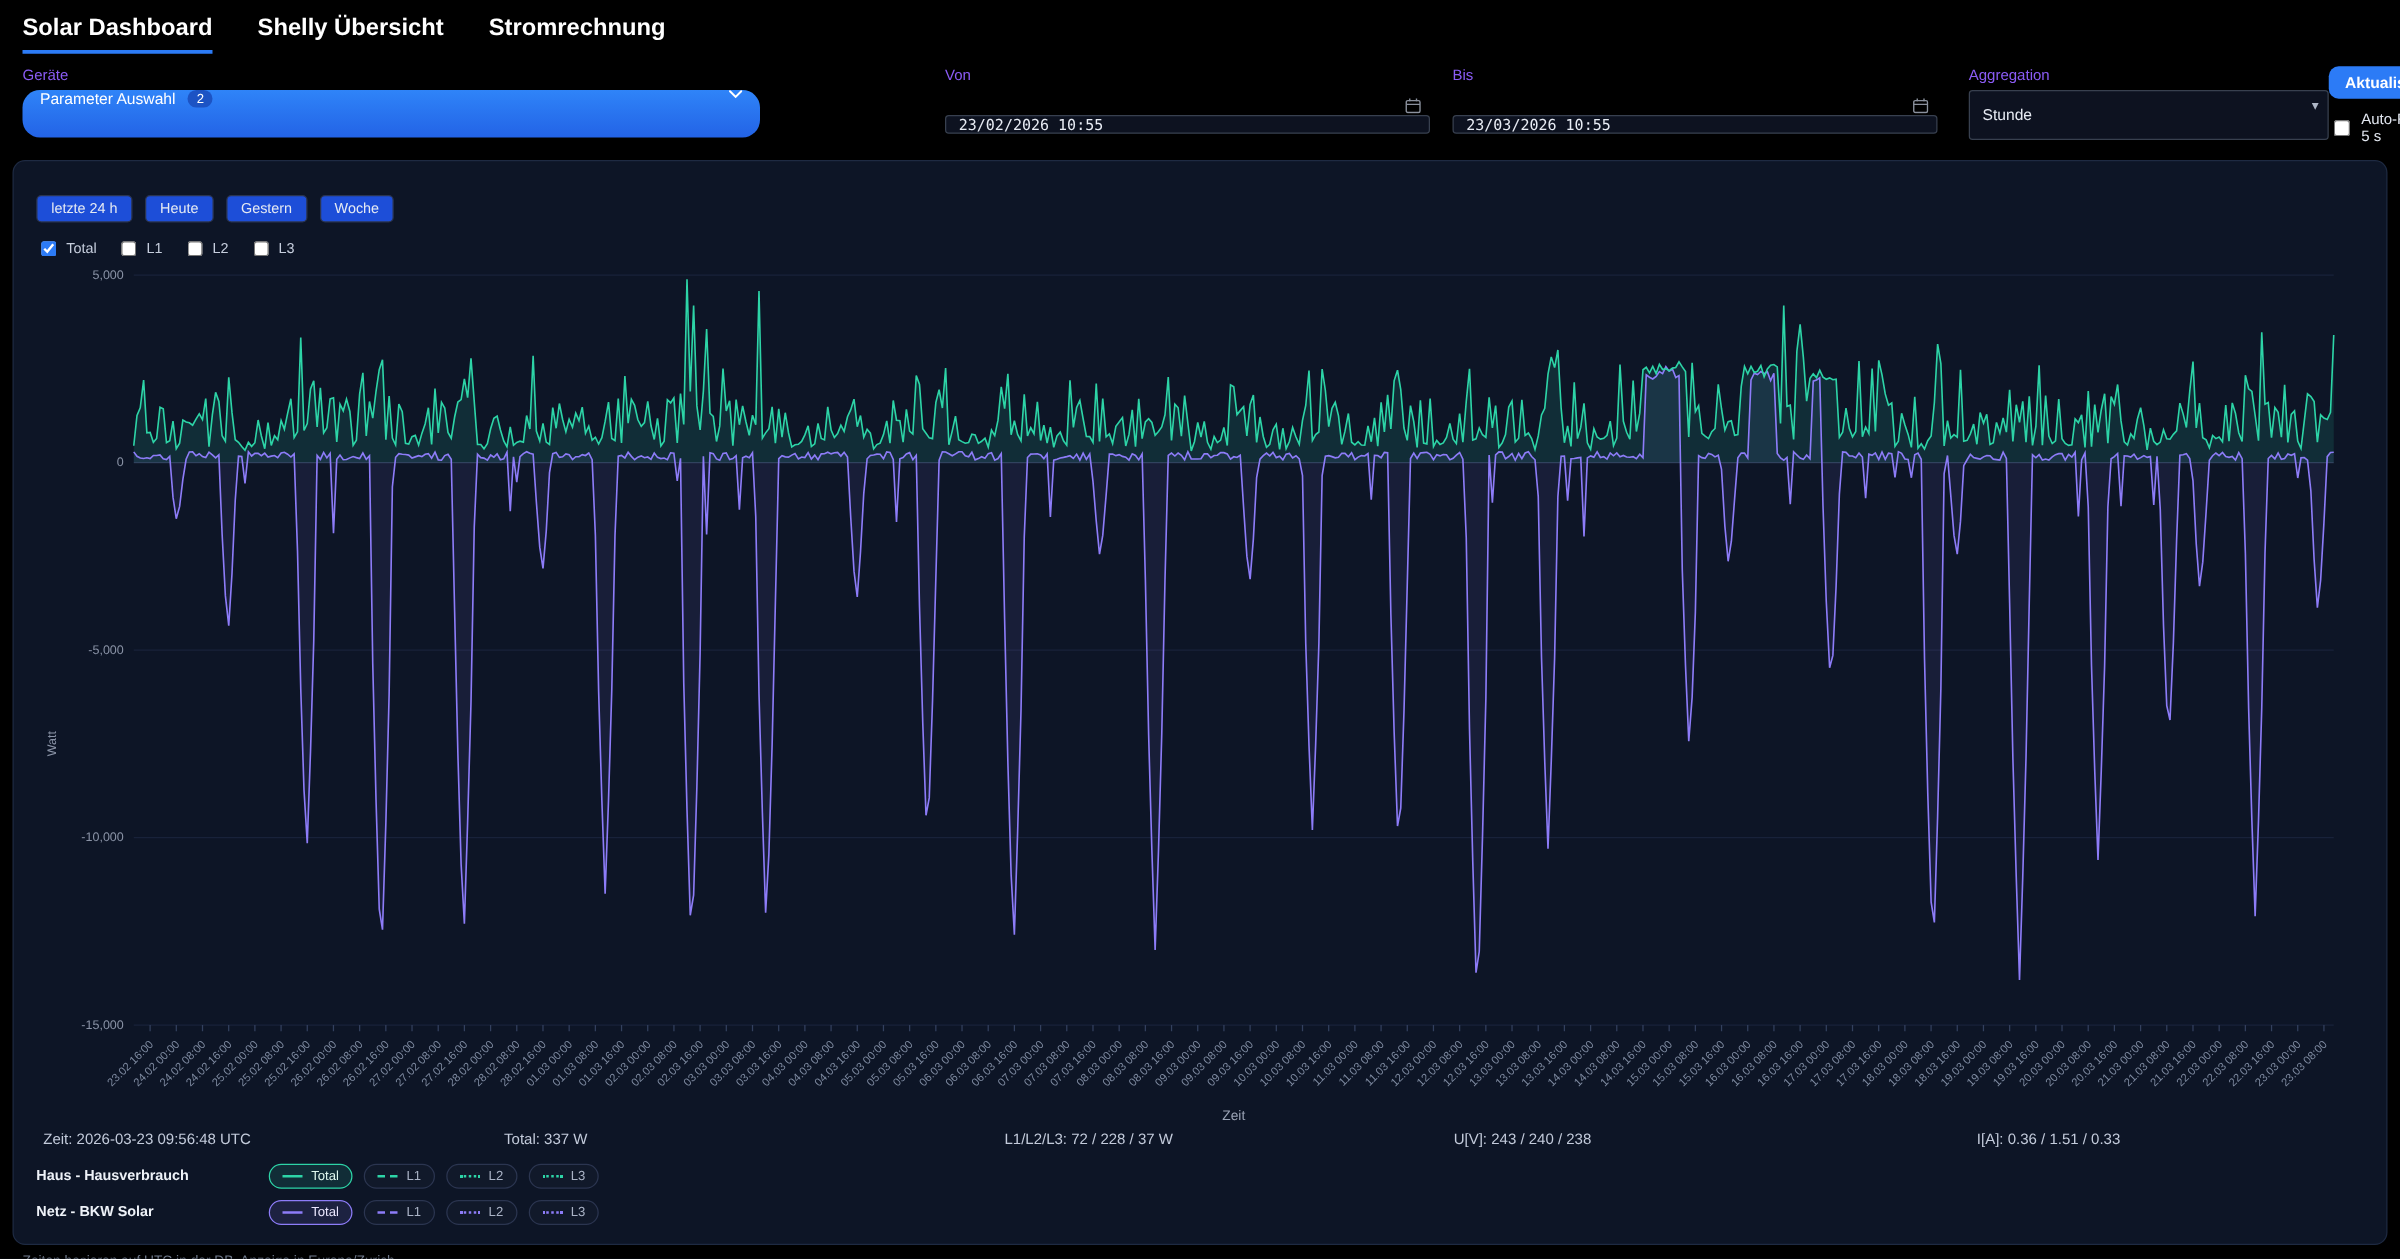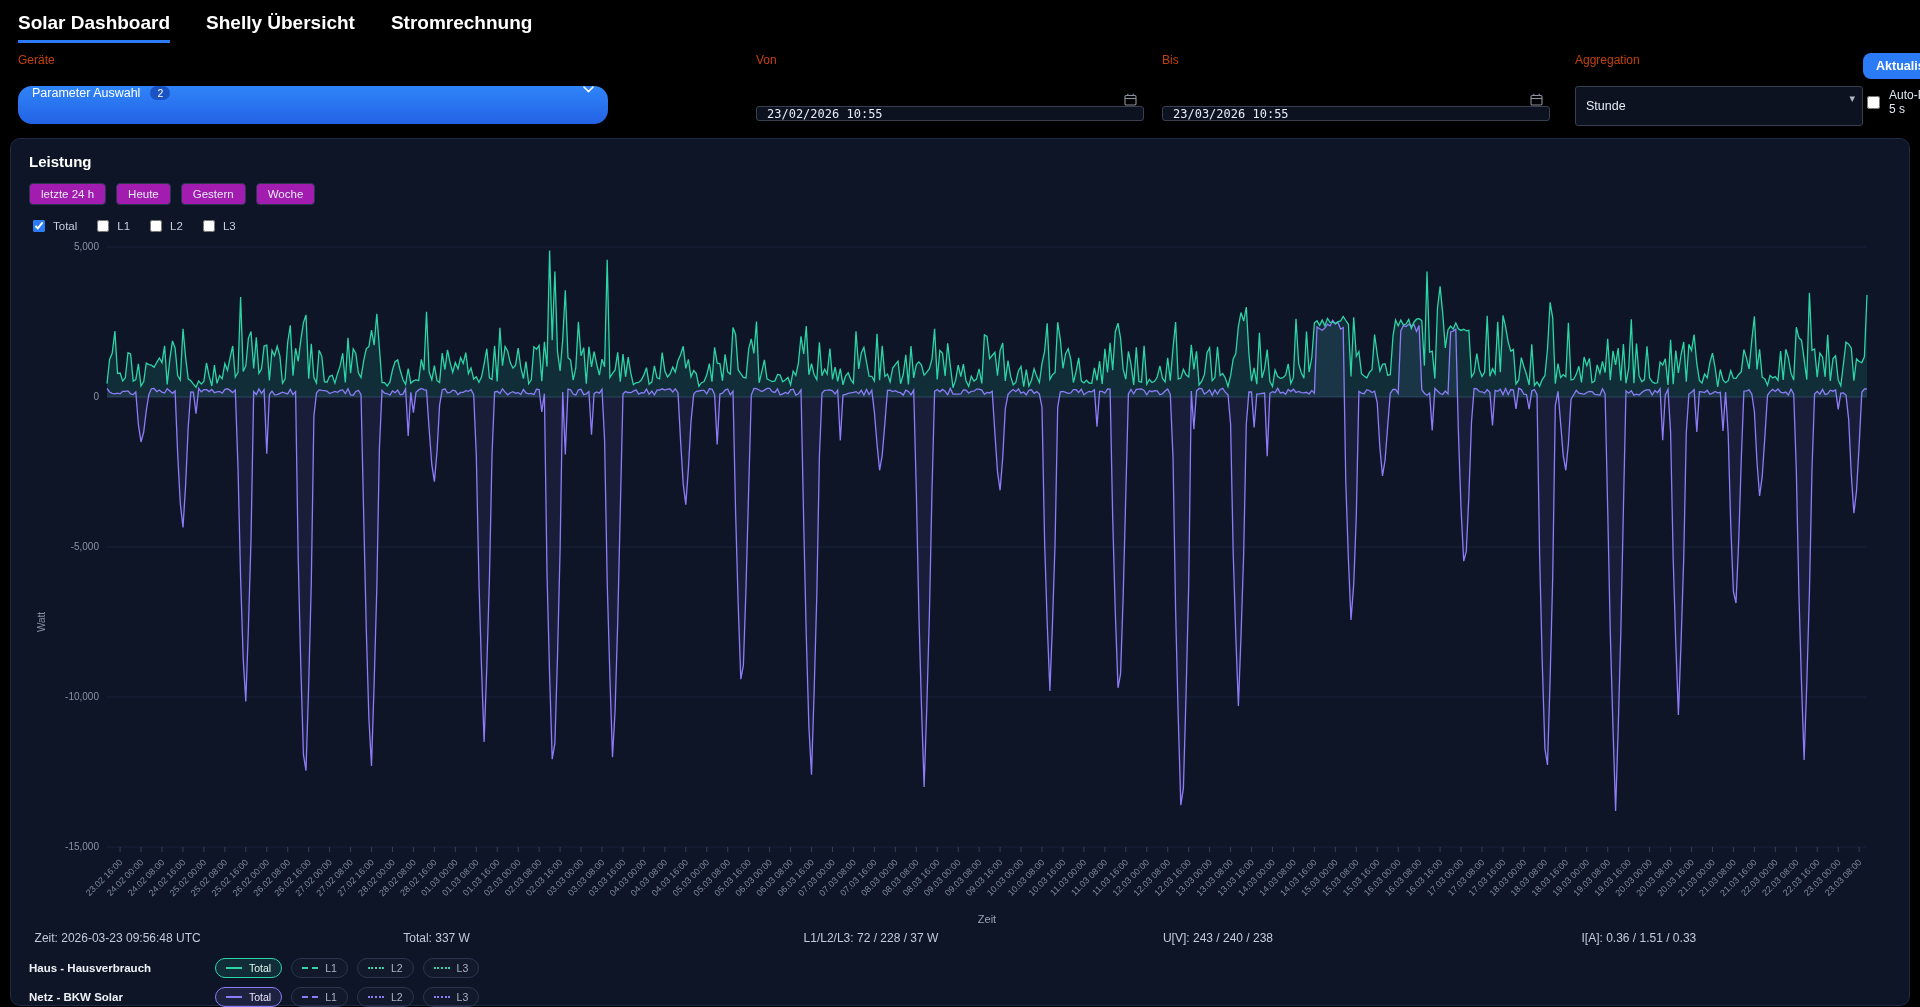--- a/index.html
+++ b/index.html
@@ -10,21 +10,21 @@
     font-family:"Liberation Sans", sans-serif;
   }
   
   .topnav { display:flex; gap:36px; padding:12px 20px 0 18px; align-items:flex-end; }
   .nav-item { font-size:19px; font-weight:bold; color:#fff; padding-bottom:6px; cursor:pointer; border-bottom:3px solid transparent; }
   .nav-item.active { border-bottom-color:#2c7bf6; }
 
   
   .filters { display:flex; align-items:flex-start; padding:10px 18px 12px; }
   .fgroup { display:flex; flex-direction:column; }
-  .flabel { font-size:12px; color:#c2410c; margin-bottom:19px; }
+  .flabel { font-size:12px; color:#8b5cf6; margin-bottom:5px; }
   .param-select {
     width:590px; height:38px; border-radius:14px; cursor:pointer;
     background:linear-gradient(180deg,#2f84f8,#2363e6);
     display:flex; align-items:flex-start; padding:0 14px; font-size:12.5px; color:#fff;
   }
   .param-badge { background:#1c53c4; border-radius:9px; font-size:10.5px; padding:1px 7px; margin-left:10px; }
   .param-chevron { margin-left:auto; display:flex; align-items:center; }
   .dt-wrap { position:relative; width:388px; }
   .dt-input {
     width:100%; height:15px; background:#0d1220; border:1px solid #38404f; border-radius:3px;
@@ -48,21 +48,21 @@
   .auto-refresh input { width:13px; height:13px; accent-color:#2c7bf6; cursor:pointer; }
 
   
   .card {
     margin:0 10px; background:#0d1526; border:1px solid #1e2a42; border-radius:10px;
     padding:14px 18px 8px; height:868px; position:relative;
   }
   .panel-title { font-size:15px; font-weight:bold; color:#fff; }
   .range-row { display:flex; gap:10px; margin:13px 0 12px; }
   .range-btn {
-    background:#a21caf; border:1px solid #2b3550; color:#e5eaf3; cursor:pointer;
+    background:#1d4ed8; border:1px solid #2b3550; color:#e5eaf3; cursor:pointer;
     font-size:11.5px; padding:4px 11px; border-radius:4px; font-family:"Liberation Sans", sans-serif;
   }
   .toggle-row { display:flex; align-items:center; gap:16px; font-size:11.5px; color:#c6cedd; margin-bottom:4px; }
   .toggle-row label { display:flex; align-items:center; gap:5px; cursor:pointer; }
   .toggle-row input { width:12px; height:12px; accent-color:#2c7bf6; cursor:pointer; }
   #chart { display:block; width:1845px; height:690px; }
   #chart text { font-family:"Liberation Sans", sans-serif; }
 
   .status-row { position:relative; height:18px; font-size:12px; color:#c3cbdb; margin-top:2px;text-align:center; }
   .status-row span { position:absolute; white-space:nowrap; }
@@ -151,21 +151,20 @@
   <div class="right-col">
     <button class="btn-refresh">Aktualisieren</button>
     <div class="auto-refresh">
       <input type="checkbox" style="">
       <span>Auto-Refresh 5 s</span>
     </div>
   </div>
 </div>
 
 <div class="card">
-  <div class="panel-title">Leistung</div>
 
   <div class="range-row">
     <button class="range-btn">letzte 24 h</button>
     <button class="range-btn">Heute</button>
     <button class="range-btn">Gestern</button>
     <button class="range-btn">Woche</button>
   </div>
 
   <div class="toggle-row">
     <label>

